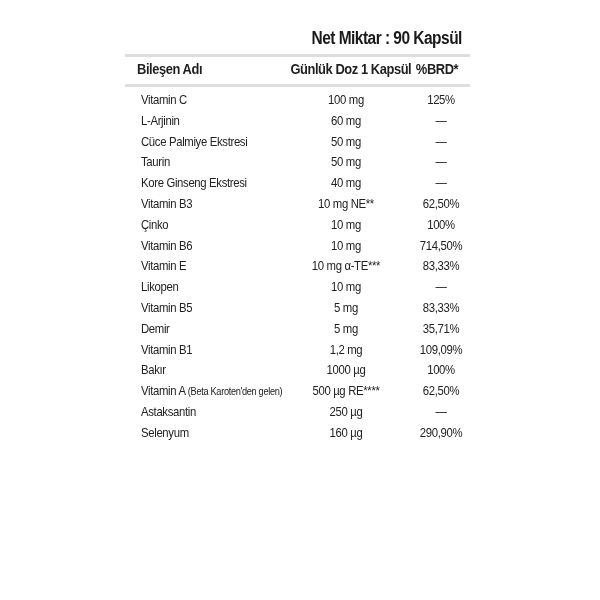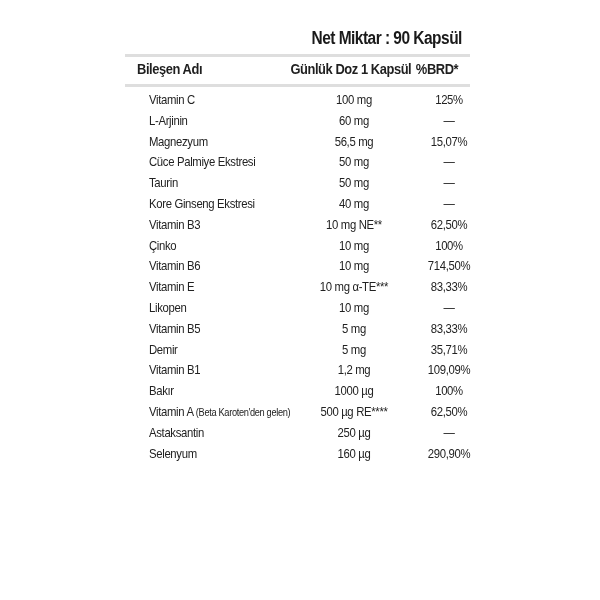--- a/index.html
+++ b/index.html
@@ -60,21 +60,21 @@
     .header-row .col-brd {
       transform: scaleX(0.86);
     }
     .header-row .col-name { transform-origin: left center; }
     .header-row .col-dose { transform-origin: center center; }
     .header-row .col-brd { transform-origin: center center; }
 
     .rows {
       position: absolute;
       top: 90px;
-      left: 12px;
+      left: 4px;
       width: 345px;
     }
     .row {
       position: relative;
       height: 20.8px;
       font-size: 13.5px;
       letter-spacing: -0.4px;
       line-height: 20.8px;
       color: #222;
     }
@@ -102,25 +102,20 @@
   <div class="rows">
     <div class="row">
         <span class="col-name"><span>Vitamin C</span></span>
         <span class="col-dose">100 mg</span>
         <span class="col-brd">125%</span>
       </div>
     <div class="row">
         <span class="col-name"><span>L-Arjinin</span></span>
         <span class="col-dose">60 mg</span>
         <span class="col-brd">—</span>
-      </div>
-    <div class="row">
-        <span class="col-name"><span>Magnezyum</span></span>
-        <span class="col-dose">56,5 mg</span>
-        <span class="col-brd">15,07%</span>
       </div>
     <div class="row">
         <span class="col-name"><span>Cüce Palmiye Ekstresi</span></span>
         <span class="col-dose">50 mg</span>
         <span class="col-brd">—</span>
       </div>
     <div class="row">
         <span class="col-name"><span>Taurin</span></span>
         <span class="col-dose">50 mg</span>
         <span class="col-brd">—</span>

